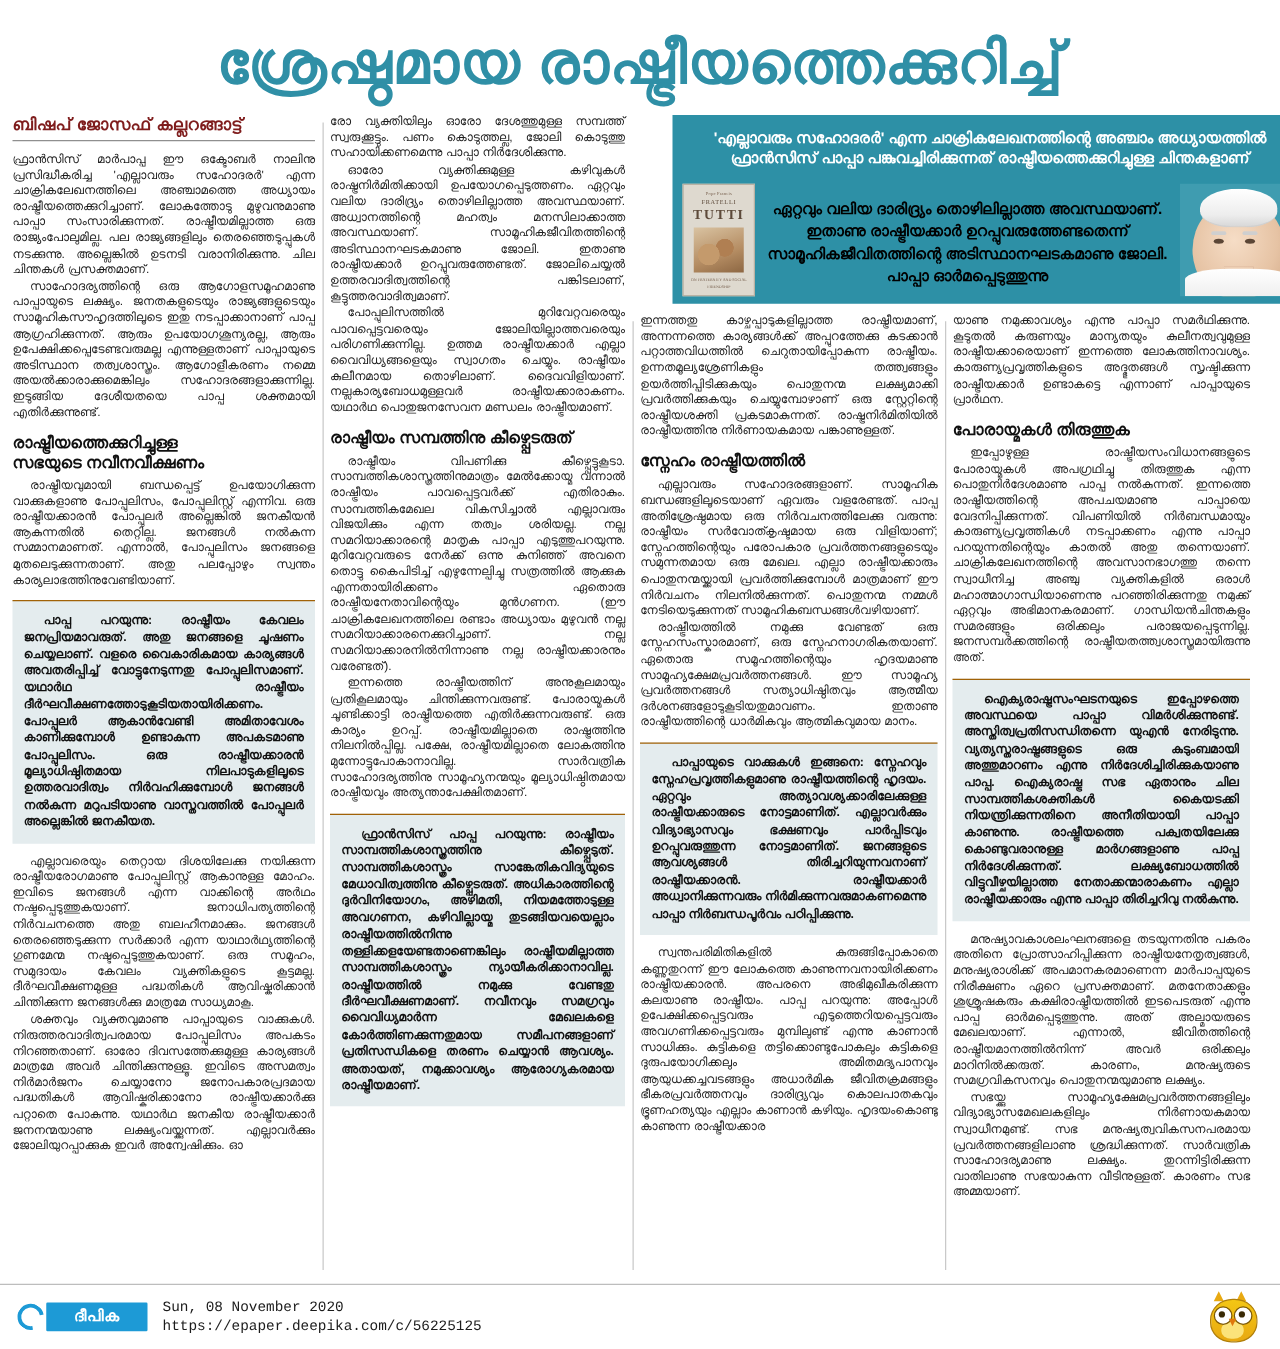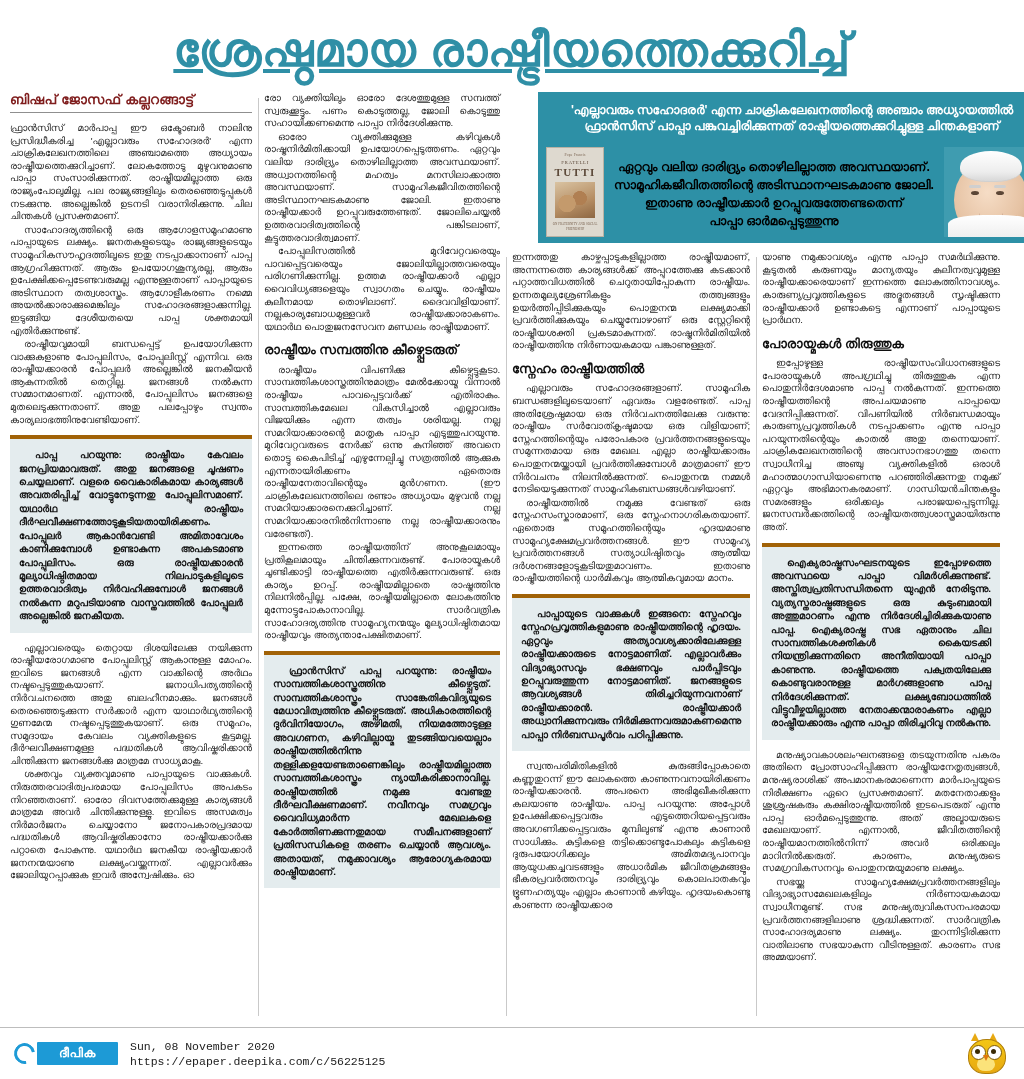--- a/index.html
+++ b/index.html
@@ -25,21 +25,20 @@
   }
   .masthead-title{
     font-size:47px;
     line-height:1;
     font-weight:bold;
     color:#2f8fa6;
     letter-spacing:.5px;
     text-align:center;
     white-space:nowrap;
     font-family:"Liberation Sans","DejaVu Sans",sans-serif;
-    text-decoration:underline;
   }
 
   
   .content{
     display:flex;
     gap:0;
     height:930px;
     position:relative;
   }
   .col{
@@ -75,21 +74,21 @@
     font-size:13px;
     font-weight:bold;
     line-height:15.5px;
     margin:9px 0 6px 0;
     color:#101010;
   }
 
   
   .quotebox{
     background:#e4ecee;
-    border-top:4px solid #a16207;
+    border-top:1px solid #a16207;
     padding:9px 9px 10px 9px;
     margin:9px 0 9px 0;
     box-sizing:border-box;
   }
   .quotebox p{
     font-size:9.9px;
     line-height:13.4px;
     font-weight:bold;
     text-align:justify;
     margin:0;
@@ -260,20 +259,24 @@
   </div>
 
   <div class="content">
 
     <div class="col">
       <div class="byline">ബിഷപ് ജോസഫ് കല്ലറങ്ങാട്ട്</div>
 
       <p class="body noind">ഫ്രാൻസിസ് മാർപാപ്പ ഈ ഒക്ടോബർ നാലിനു പ്രസിദ്ധീകരിച്ച 'എല്ലാവരും സഹോദരർ' എന്ന ചാക്രികലേഖനത്തിലെ അഞ്ചാമത്തെ അധ്യായം രാഷ്ട്രീയത്തെക്കുറിച്ചാണ്. ലോകത്തോടു മുഴുവനുമാണു പാപ്പാ സംസാരിക്കുന്നത്. രാഷ്ട്രീയമില്ലാത്ത ഒരു രാജ്യംപോലുമില്ല. പല രാജ്യങ്ങളിലും തെരഞ്ഞെടുപ്പുകൾ നടക്കുന്നു. അല്ലെങ്കിൽ ഉടനടി വരാനിരിക്കുന്നു. ചില ചിന്തകൾ പ്രസക്തമാണ്.</p>
       <p class="body">സാഹോദര്യത്തിന്റെ ഒരു ആഗോളസമൂഹമാണു പാപ്പായുടെ ലക്ഷ്യം. ജനതകളുടെയും രാജ്യങ്ങളുടെയും സാമൂഹികസൗഹൃദത്തിലൂടെ ഇതു നടപ്പാക്കാനാണ് പാപ്പ ആഗ്രഹിക്കുന്നത്. ആരും ഉപയോഗശൂന്യരല്ല, ആരും ഉപേക്ഷിക്കപ്പെടേണ്ടവരുമല്ല എന്നുള്ളതാണ് പാപ്പായുടെ അടിസ്ഥാന തത്വശാസ്ത്രം. ആഗോളീകരണം നമ്മെ അയൽക്കാരാക്കുമെങ്കിലും സഹോദരങ്ങളാക്കുന്നില്ല. ഇടുങ്ങിയ ദേശീയതയെ പാപ്പ ശക്തമായി എതിർക്കുന്നുണ്ട്.</p>
 
+      <h2 class="sub">
+        <span>രാഷ്ട്രീയത്തെക്കുറിച്ചുള്ള</span><br>
+        <span>സഭയുടെ നവീനവീക്ഷണം</span>
+      </h2>
 
       <p class="body">രാഷ്ട്രീയവുമായി ബന്ധപ്പെട്ട് ഉപയോഗിക്കുന്ന വാക്കുകളാണു പോപ്പുലിസം, പോപ്പുലിസ്റ്റ് എന്നിവ. ഒരു രാഷ്ട്രീയക്കാരൻ പോപ്പുലർ അല്ലെങ്കിൽ ജനകീയൻ ആകുന്നതിൽ തെറ്റില്ല. ജനങ്ങൾ നൽകുന്ന സമ്മാനമാണത്. എന്നാൽ, പോപ്പുലിസം ജനങ്ങളെ മുതലെടുക്കുന്നതാണ്. അതു പലപ്പോഴും സ്വന്തം കാര്യലാഭത്തിനുവേണ്ടിയാണ്.</p>
 
       <div class="quotebox">
         <p>പാപ്പ പറയുന്നു: രാഷ്ട്രീയം കേവലം ജനപ്രിയമാവരുത്. അതു ജനങ്ങളെ ചൂഷണം ചെയ്യലാണ്. വളരെ വൈകാരികമായ കാര്യങ്ങൾ അവതരിപ്പിച്ച് വോട്ടുനേടുന്നതു പോപ്പുലിസമാണ്. യഥാർഥ രാഷ്ട്രീയം ദീർഘവീക്ഷണത്തോടുകൂടിയതായിരിക്കണം. പോപ്പുലർ ആകാൻവേണ്ടി അമിതാവേശം കാണിക്കുമ്പോൾ ഉണ്ടാകുന്ന അപകടമാണു പോപ്പുലിസം. ഒരു രാഷ്ട്രീയക്കാരൻ മൂല്യാധിഷ്ഠിതമായ നിലപാടുകളിലൂടെ ഉത്തരവാദിത്വം നിർവഹിക്കുമ്പോൾ ജനങ്ങൾ നൽകുന്ന മറുപടിയാണു വാസ്തവത്തിൽ പോപ്പുലർ അല്ലെങ്കിൽ ജനകീയത.</p>
       </div>
 
       <p class="body">എല്ലാവരെയും തെറ്റായ ദിശയിലേക്കു നയിക്കുന്ന രാഷ്ട്രീയരോഗമാണു പോപ്പുലിസ്റ്റ് ആകാനുള്ള മോഹം. ഇവിടെ ജനങ്ങൾ എന്ന വാക്കിന്റെ അർഥം നഷ്ടപ്പെടുത്തുകയാണ്. ജനാധിപത്യത്തിന്റെ നിർവചനത്തെ അതു ബലഹീനമാക്കും. ജനങ്ങൾ തെരഞ്ഞെടുക്കുന്ന സർക്കാർ എന്ന യാഥാർഥ്യത്തിന്റെ ഗുണമേന്മ നഷ്ടപ്പെടുത്തുകയാണ്. ഒരു സമൂഹം, സമുദായം കേവലം വ്യക്തികളുടെ കൂട്ടമല്ല. ദീർഘവീക്ഷണമുള്ള പദ്ധതികൾ ആവിഷ്കരിക്കാൻ ചിന്തിക്കുന്ന ജനങ്ങൾക്കു മാത്രമേ സാധ്യമാകൂ.</p>
       <p class="body">ശക്തവും വ്യക്തവുമാണു പാപ്പായുടെ വാക്കുകൾ. നിരുത്തരവാദിത്വപരമായ പോപ്പുലിസം അപകടം നിറഞ്ഞതാണ്. ഓരോ ദിവസത്തേക്കുമുള്ള കാര്യങ്ങൾ മാത്രമേ അവർ ചിന്തിക്കുന്നുള്ളൂ. ഇവിടെ അസമത്വം നിർമാർജനം ചെയ്യാനോ ജനോപകാരപ്രദമായ പദ്ധതികൾ ആവിഷ്കരിക്കാനോ രാഷ്ട്രീയക്കാർക്കു പറ്റാതെ പോകുന്നു. യഥാർഥ ജനകീയ രാഷ്ട്രീയക്കാർ ജനനന്മയാണു ലക്ഷ്യംവയ്ക്കുന്നത്. എല്ലാവർക്കും ജോലിയുറപ്പാക്കുക ഇവർ അന്വേഷിക്കും. ഓ</p>
     </div>
@@ -307,22 +310,22 @@
           <div class="book">
             <div class="b-author">Pope Francis</div>
             <div class="b-t1">FRATELLI</div>
             <div class="b-t2">TUTTI</div>
             <div class="b-art"></div>
             <div class="b-sub">ON FRATERNITY AND SOCIAL FRIENDSHIP</div>
           </div>
 
           <div class="teal-quote">
             <div class="line">ഏറ്റവും വലിയ  ദാരിദ്ര്യം  തൊഴിലില്ലാത്ത അവസ്ഥയാണ്.</div>
+            <div class="line">ഇതാണു രാഷ്ട്രീയക്കാർ ഉറപ്പുവരുത്തേണ്ടതെന്ന്</div>
             <div class="line">സാമൂഹികജീവിതത്തിന്റെ അടിസ്ഥാനഘടകമാണു ജോലി.</div>
-            <div class="line">ഇതാണു രാഷ്ട്രീയക്കാർ ഉറപ്പുവരുത്തേണ്ടതെന്ന്</div>
             <div class="line">പാപ്പാ ഓർമപ്പെടുത്തുന്നു</div>
           </div>
 
           <div class="pope">
             <div class="face"></div>
             <div class="zuc"></div>
             <div class="browL"></div>
             <div class="browR"></div>
             <div class="eyeL"></div>
             <div class="eyeR"></div>

